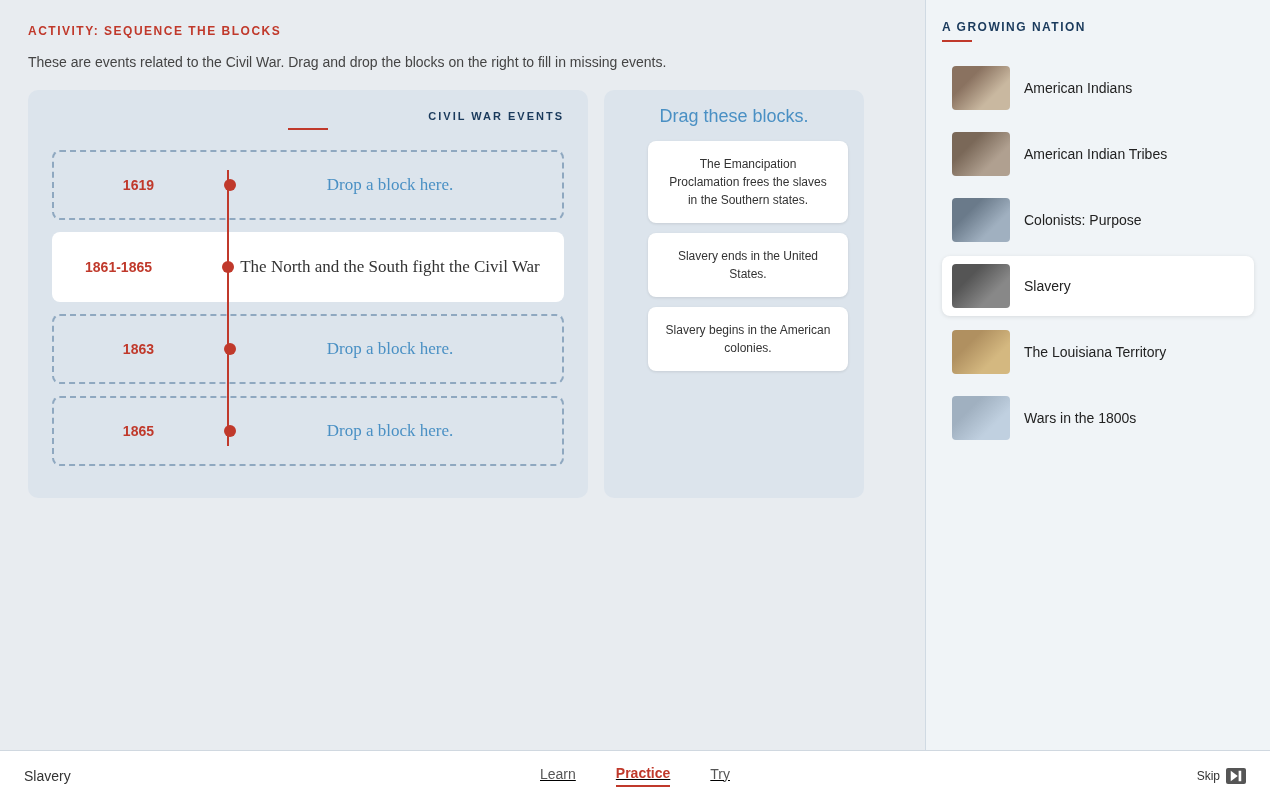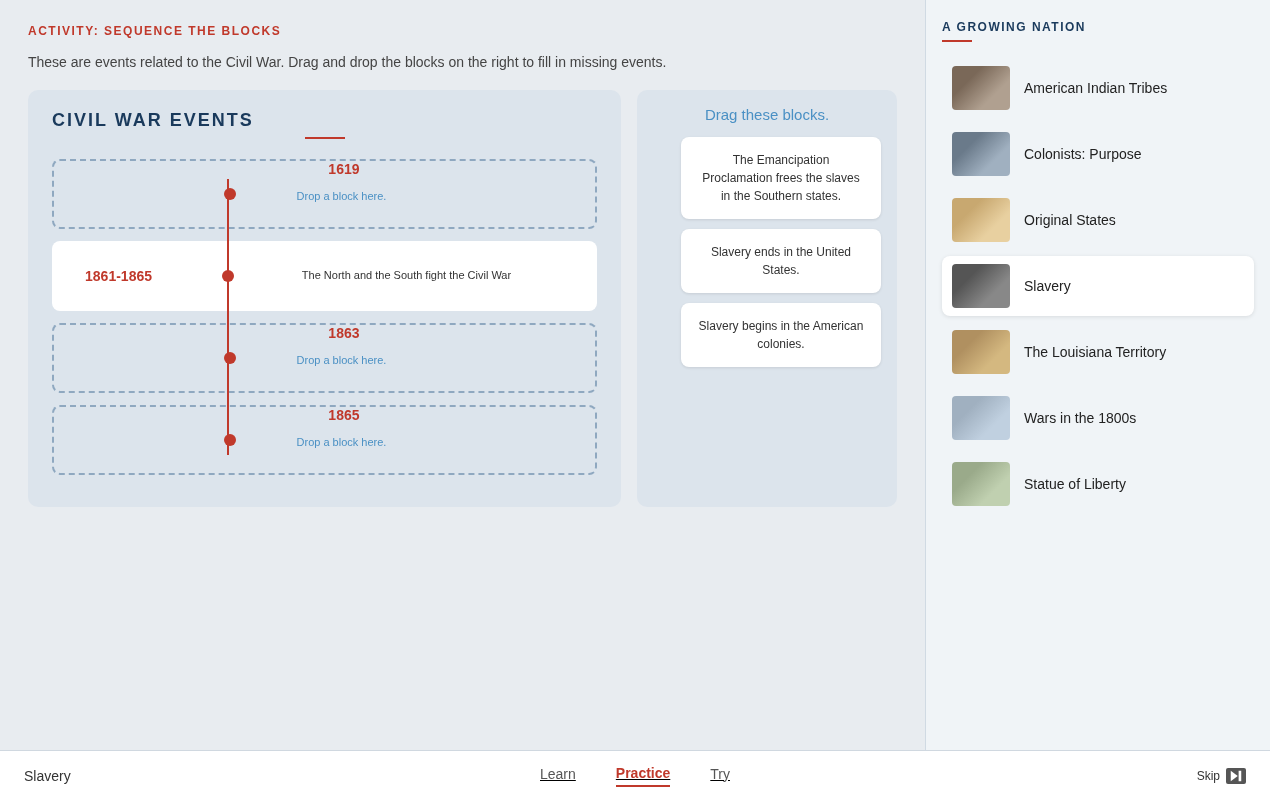--- a/index.html
+++ b/index.html
@@ -9,20 +9,21 @@
       width: 1270px;
       height: 800px;
       overflow: hidden;
       display: flex;
       flex-direction: column;
     }
     .main-area {
       display: flex;
       flex: 1;
       overflow: hidden;
+      gap: 33px;
     }
     
     .left-panel {
       flex: 1;
       padding: 24px 28px;
       overflow-y: auto;
     }
     .activity-title {
       font-family: Arial, sans-serif;
       font-size: 12px;
@@ -46,26 +47,26 @@
     
     .timeline-section {
       background: #dce4ec;
       border-radius: 10px;
       padding: 20px 24px;
       flex: 1;
       min-width: 0;
     }
     .timeline-title {
       font-family: Arial, sans-serif;
-      font-size: 18px;
+      font-size: 11px;
       font-weight: 700;
       color: #1a3a5c;
       letter-spacing: 2px;
       text-transform: uppercase;
-      text-align: left;
+      text-align: right;
       margin-bottom: 6px;
     }
     .timeline-divider {
       width: 40px;
       height: 2px;
       background: #c0392b;
       margin: 0 auto 20px;
     }
     .timeline-wrapper {
       position: relative;
@@ -94,21 +95,20 @@
       width: 100%;
       display: flex;
       align-items: center;
       min-height: 70px;
       overflow: visible;
       position: relative;
     }
     .timeline-event-box.dashed {
       background: #dce4ec;
       border: 2px dashed #8fa8c0;
-      flex-direction: column;
     }
     .event-year {
       font-family: Arial, sans-serif;
       font-size: 14px;
       font-weight: 700;
       color: #c0392b;
       width: 130px;
       text-align: right;
       padding-right: 30px;
       flex-shrink: 0;
@@ -118,22 +118,22 @@
       height: 12px;
       background: #c0392b;
       border-radius: 50%;
       position: absolute;
       left: 170px;
       top: 50%;
       transform: translateY(-50%);
       z-index: 2;
     }
     .event-text {
-      font-family: Liberation Sans, sans-serif;
-      font-size: 11px;
+      font-family: Liberation Serif, serif;
+      font-size: 17px;
       color: #333;
       padding: 12px 16px 12px 50px;
       line-height: 1.4;
       text-align: center;
       flex: 1;
     }
     .event-text.drop-placeholder {
       color: #4a90c4;
       font-style: normal;
     }
@@ -143,21 +143,21 @@
       flex-shrink: 0;
       background: #dce4ec;
       border-radius: 10px;
       padding: 16px;
       display: flex;
       flex-direction: column;
       gap: 10px;
     }
     .drag-label {
       font-family: Arial, sans-serif;
-      font-size: 15px;
+      font-size: 18px;
       color: #4a90c4;
       text-align: center;
       margin-bottom: 4px;
     }
     .drag-block {
       background: white;
       border-radius: 8px;
       padding: 14px 16px;
       font-family: Arial, sans-serif;
       font-size: 12px;
@@ -352,55 +352,51 @@
         <div class="drag-block">Slavery begins in the American colonies.</div>
       </div>
 
     </div>
   </div>
 
   <div class="right-sidebar">
     <div class="sidebar-title">A GROWING NATION</div>
     <div class="sidebar-divider"></div>
 
+    <div class="sidebar-item">
+      <div class="sidebar-thumb thumb-american-indians"></div>
+      <span class="sidebar-item-label">American Indians</span>
+    </div>
 
     <div class="sidebar-item">
       <div class="sidebar-thumb thumb-american-indian-tribes"></div>
       <span class="sidebar-item-label">American Indian Tribes</span>
     </div>
 
     <div class="sidebar-item">
       <div class="sidebar-thumb thumb-colonists"></div>
       <span class="sidebar-item-label">Colonists: Purpose</span>
     </div>
 
-    <div class="sidebar-item">
-      <div class="sidebar-thumb thumb-original-states"></div>
-      <span class="sidebar-item-label">Original States</span>
-    </div>
 
     <div class="sidebar-item active">
       <div class="sidebar-thumb thumb-slavery"></div>
       <span class="sidebar-item-label">Slavery</span>
     </div>
 
     <div class="sidebar-item">
       <div class="sidebar-thumb thumb-louisiana"></div>
       <span class="sidebar-item-label">The Louisiana Territory</span>
     </div>
 
     <div class="sidebar-item">
       <div class="sidebar-thumb thumb-wars"></div>
       <span class="sidebar-item-label">Wars in the 1800s</span>
     </div>
 
-    <div class="sidebar-item">
-      <div class="sidebar-thumb thumb-statue"></div>
-      <span class="sidebar-item-label">Statue of Liberty</span>
-    </div>
 
   </div>
 </div>
 
 <div class="bottom-bar">
   <span class="bottom-topic">Slavery</span>
 
   <div class="bottom-nav">
     <a class="nav-tab">Learn</a>
     <a class="nav-tab active">Practice</a>

